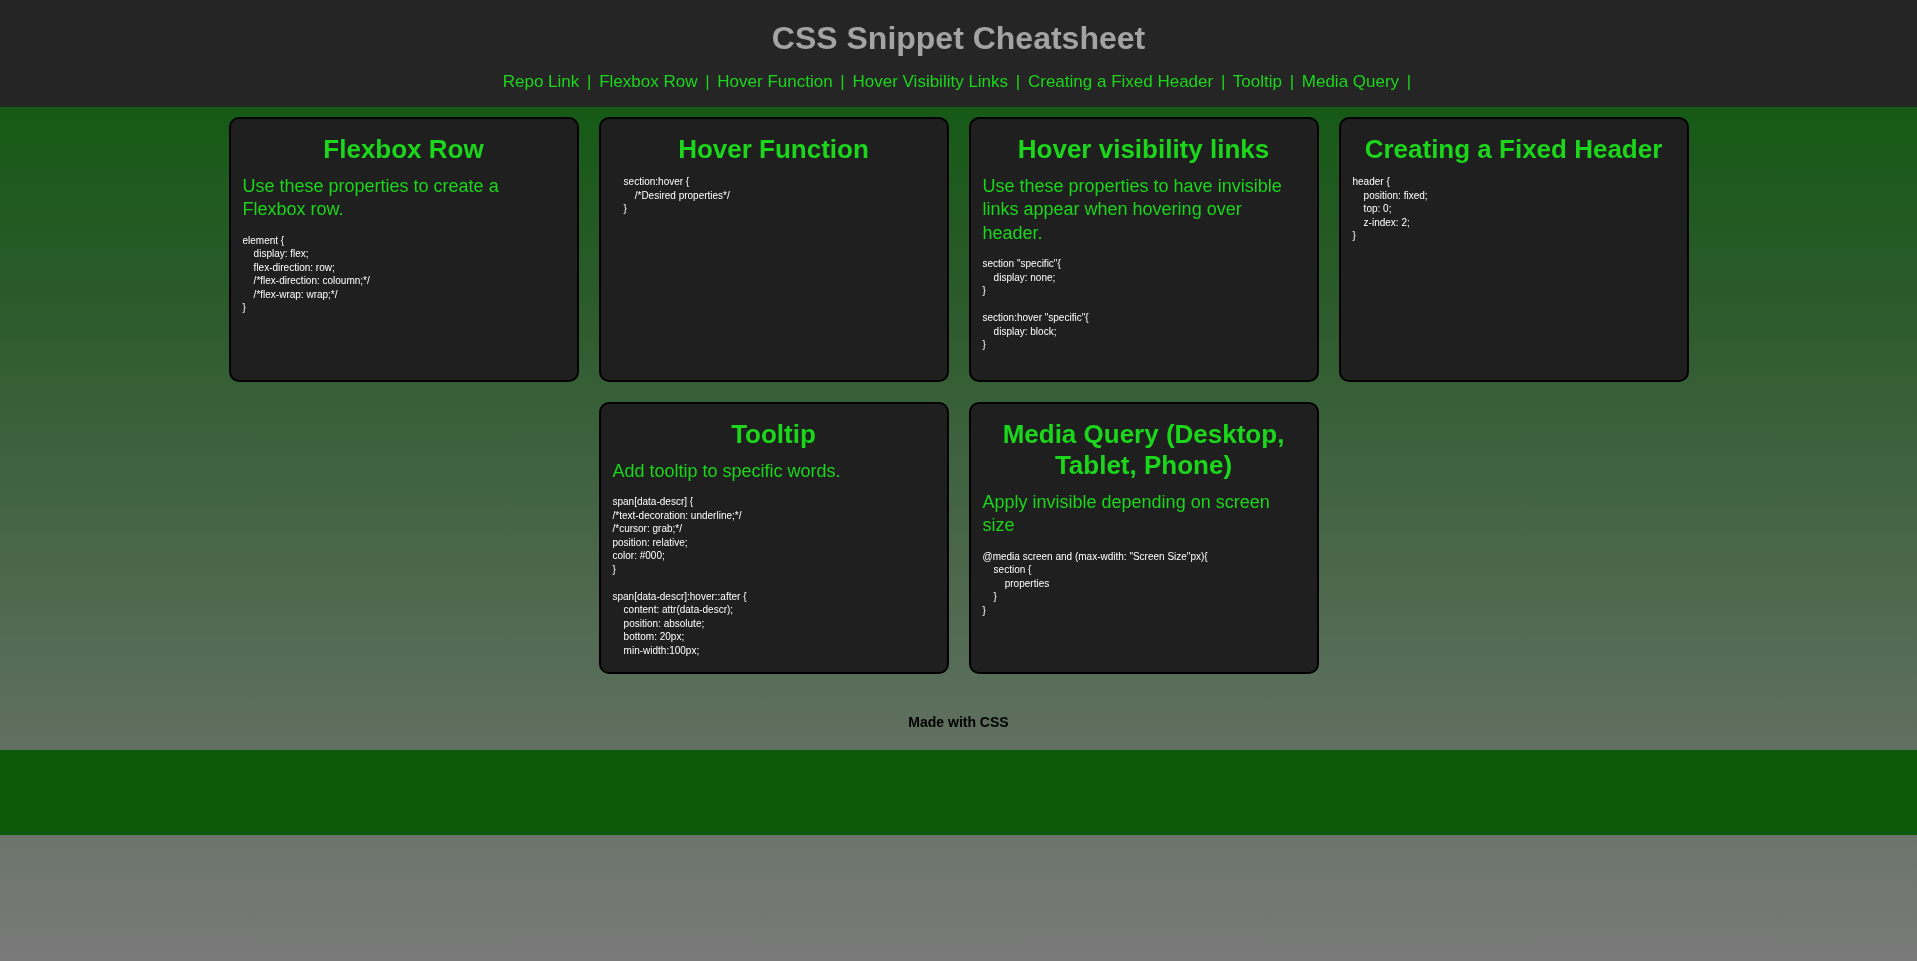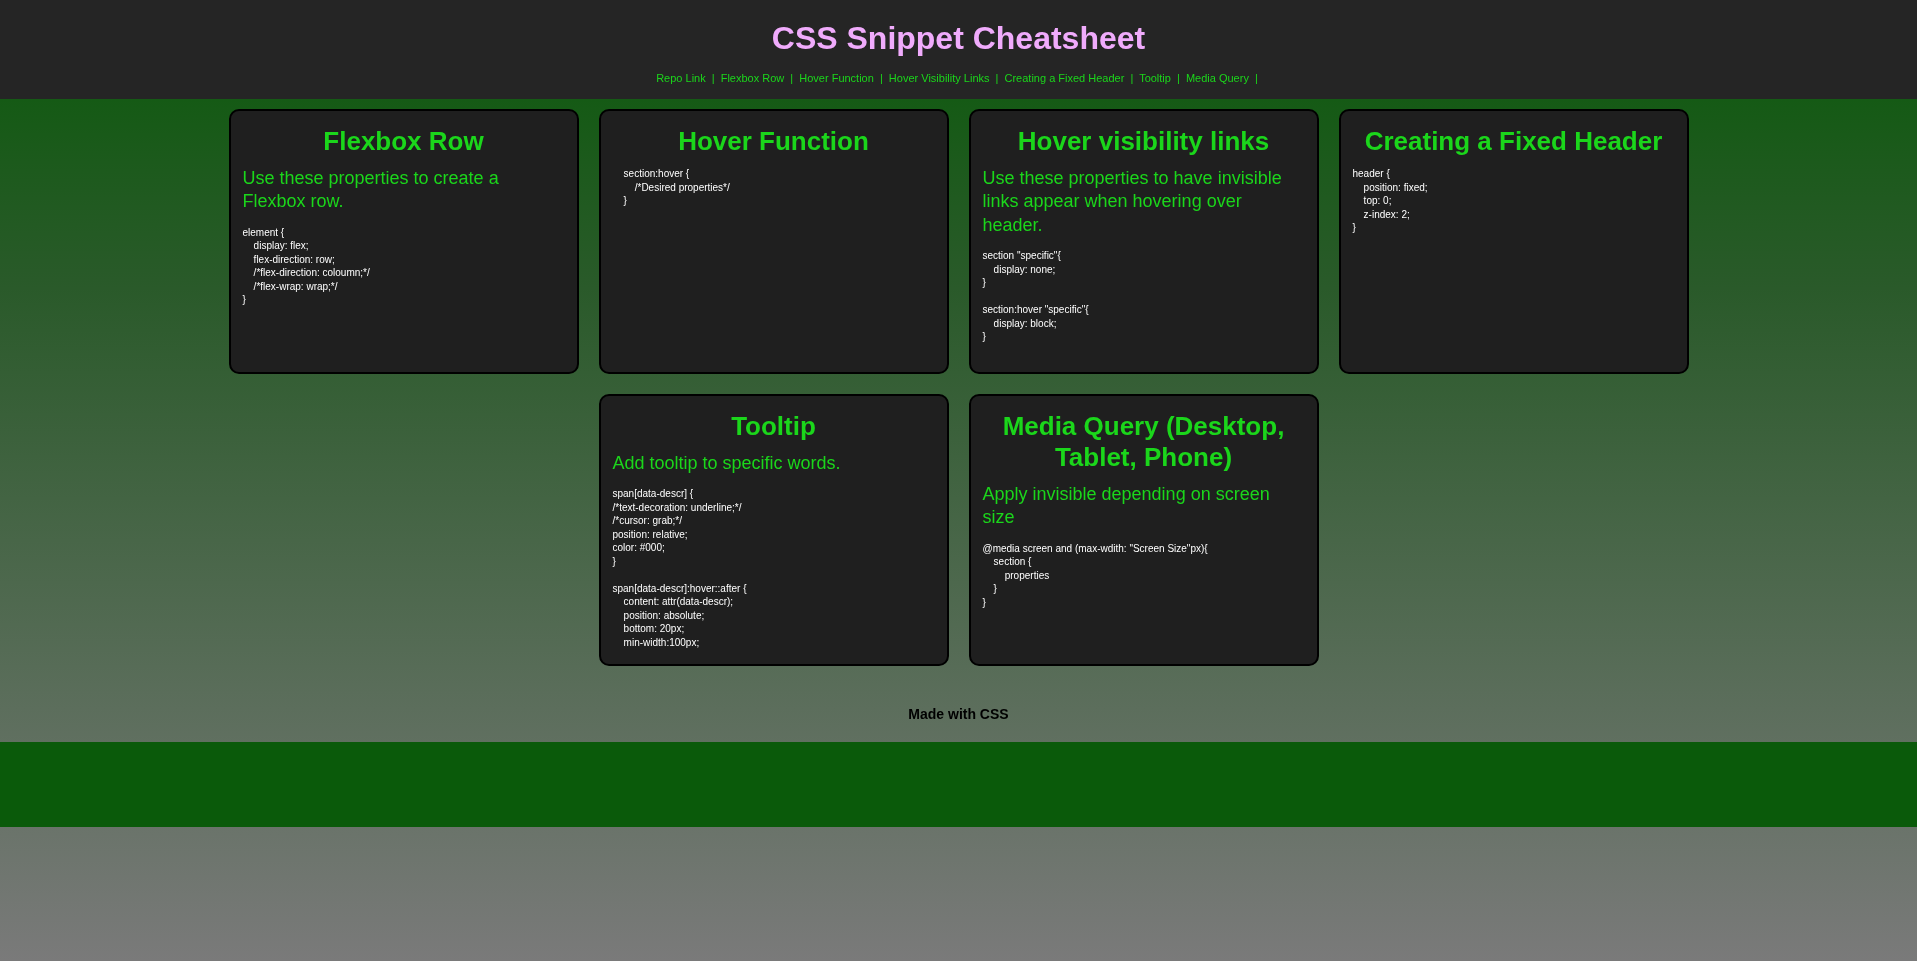--- a/index.html
+++ b/index.html
@@ -11,28 +11,28 @@
       font-family: Arial, Helvetica, sans-serif;
       background: linear-gradient(to bottom, #0a5a0a 0%, #2a5a2a 30%, #7a7a7a 100%);
       min-height: 100vh;
     }
     header {
       background-color: #252525;
       text-align: center;
       padding: 20px 0 15px 0;
     }
     .page-title {
-      color: #f0abfc;
+      color: #a3a3a3;
       font-size: 32px;
       font-weight: bold;
       margin-bottom: 15px;
     }
     .nav-links {
       color: #1bd61b;
-      font-size: 11px;
+      font-size: 17px;
     }
     .nav-links a {
       color: #1bd61b;
       text-decoration: none;
       cursor: pointer;
     }
     .nav-links span.sep {
       color: #1bd61b;
       margin: 0 3px;
     }

